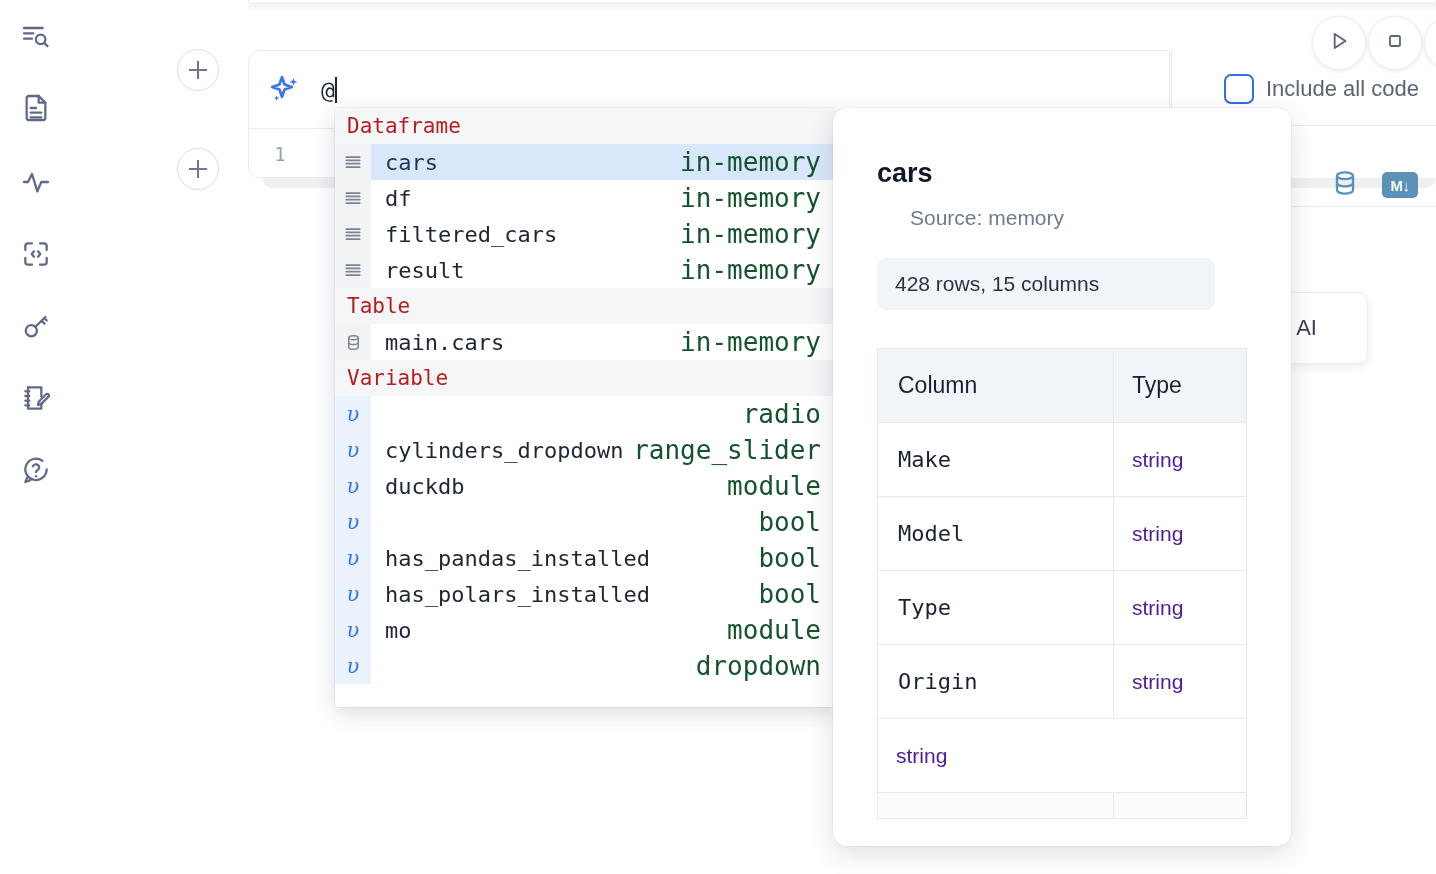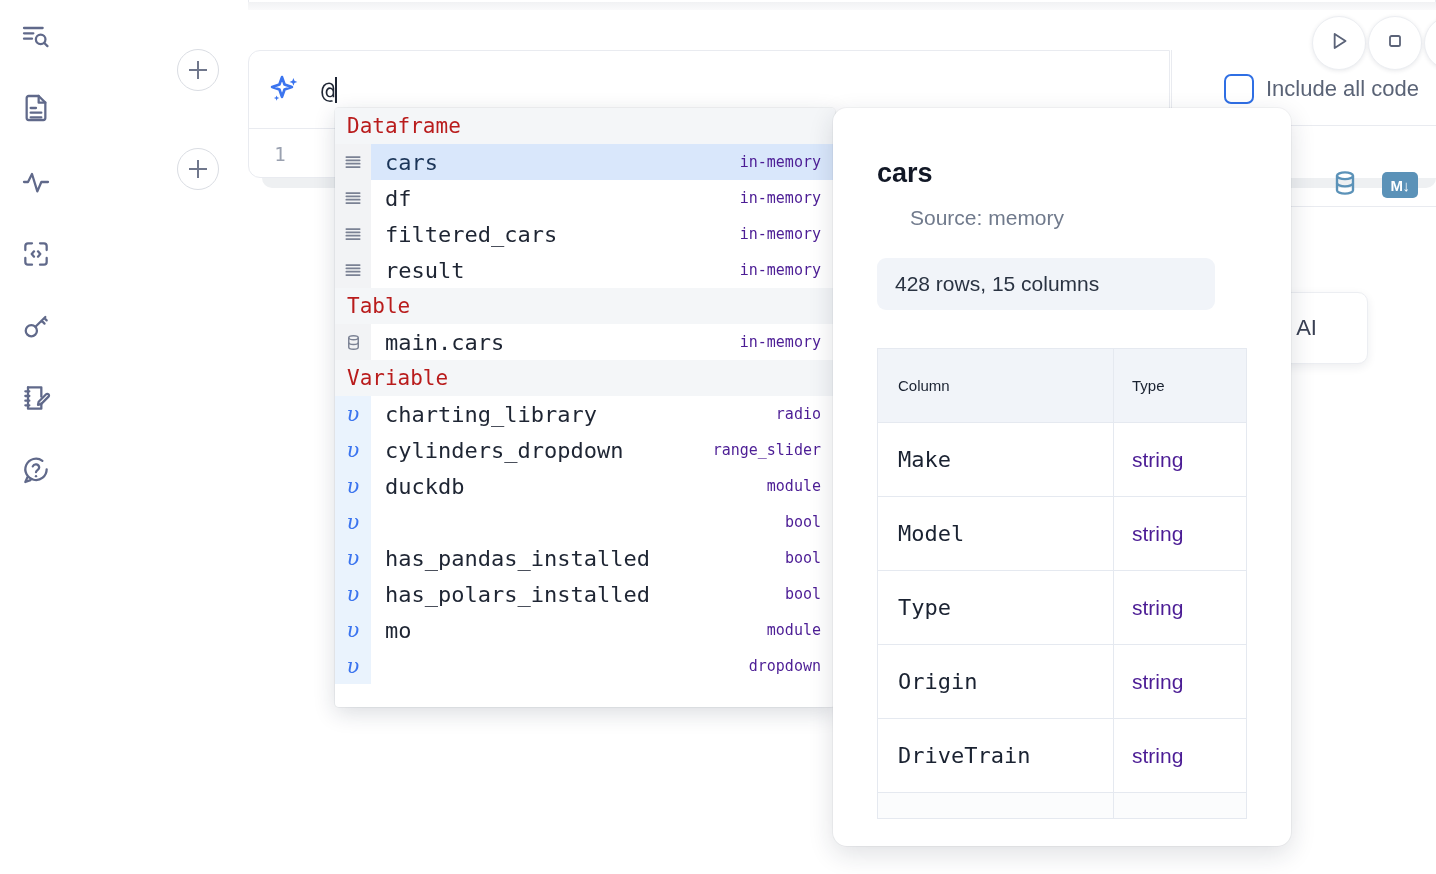--- a/index.html
+++ b/index.html
@@ -148,21 +148,21 @@
   }
   .ac-item.var .ac-ico{
     background:#eaf3fd; color:#3b74ef;
     font-family:"DejaVu Serif",serif; font-style:italic; font-size:21px;
   }
   .ac-name{
     padding-left:14px; font-size:22px; color:#1e2533; white-space:nowrap;
   }
   .ac-item.sel .ac-name{ color:#1b3558; }
   .ac-type{
-    position:absolute; right:14px; font-size:15px; color:#4c1d95; white-space:nowrap;text-align:right;
+    position:absolute; right:14px; font-size:26px; color:#14532d; white-space:nowrap;text-align:right;
   }
 
   
   .doc{
     position:absolute; left:833px; top:108px; width:458px; height:738px;
     background:#fff; border-radius:14px;
     box-shadow:0 8px 26px rgba(25,35,60,.14), 0 0 0 1px rgba(25,35,60,.04);
     overflow:hidden;
   }
   .doc-title{
@@ -188,21 +188,21 @@
     width:236px; display:flex; align-items:center; padding-left:20px;
     border-right:1px solid #e5e9f0;
     font-family:"DejaVu Sans Mono","Liberation Mono",monospace;
     font-size:22px; color:#1a2231;
   }
   .doc-table .c2{
     flex:1; display:flex; align-items:center; padding-left:18px;
     font-size:21px; color:#4c1d95;
   }
   .doc-table .r.head .c1,.doc-table .r.head .c2{
-    font-family:"Liberation Sans",sans-serif; font-size:15px; color:#1a2231;
+    font-family:"Liberation Sans",sans-serif; font-size:23px; color:#1a2231;
   }
   .doc-table .r.clip{ height:26px; background:#fbfcfd; }
 </style>
 </head>
 <body>
 
 <div id="root">
 
   <div class="rail">
 
@@ -393,21 +393,20 @@
             <path d="M6 6v12c0 1.4 2.7 2.6 6 2.6s6-1.2 6-2.6V6"></path>
             <path d="M6 12c0 1.4 2.7 2.6 6 2.6s6-1.2 6-2.6"></path>
           </svg>
         </span>
         <span class="ac-name">main.cars</span>
         <span class="ac-type">in-memory</span>
       </div>
       <div class="ac-section">Variable</div>
       <div class="ac-item var">
         <span class="ac-ico">υ</span>
-        <span class="ac-name">charting_library</span>
         <span class="ac-type">radio</span>
       </div>
       <div class="ac-item var">
         <span class="ac-ico">υ</span>
         <span class="ac-name">cylinders_dropdown</span>
         <span class="ac-type">range_slider</span>
       </div>
       <div class="ac-item var">
         <span class="ac-ico">υ</span>
         <span class="ac-name">duckdb</span>
@@ -457,21 +456,20 @@
         </div>
         <div class="r">
           <div class="c1">Type</div>
           <div class="c2">string</div>
         </div>
         <div class="r">
           <div class="c1">Origin</div>
           <div class="c2">string</div>
         </div>
         <div class="r">
-          <div class="c1">DriveTrain</div>
           <div class="c2">string</div>
         </div>
         <div class="r clip">
           <div class="c1"></div>
           <div class="c2"></div>
         </div>
       </div>
   </div>
 
 </div>

